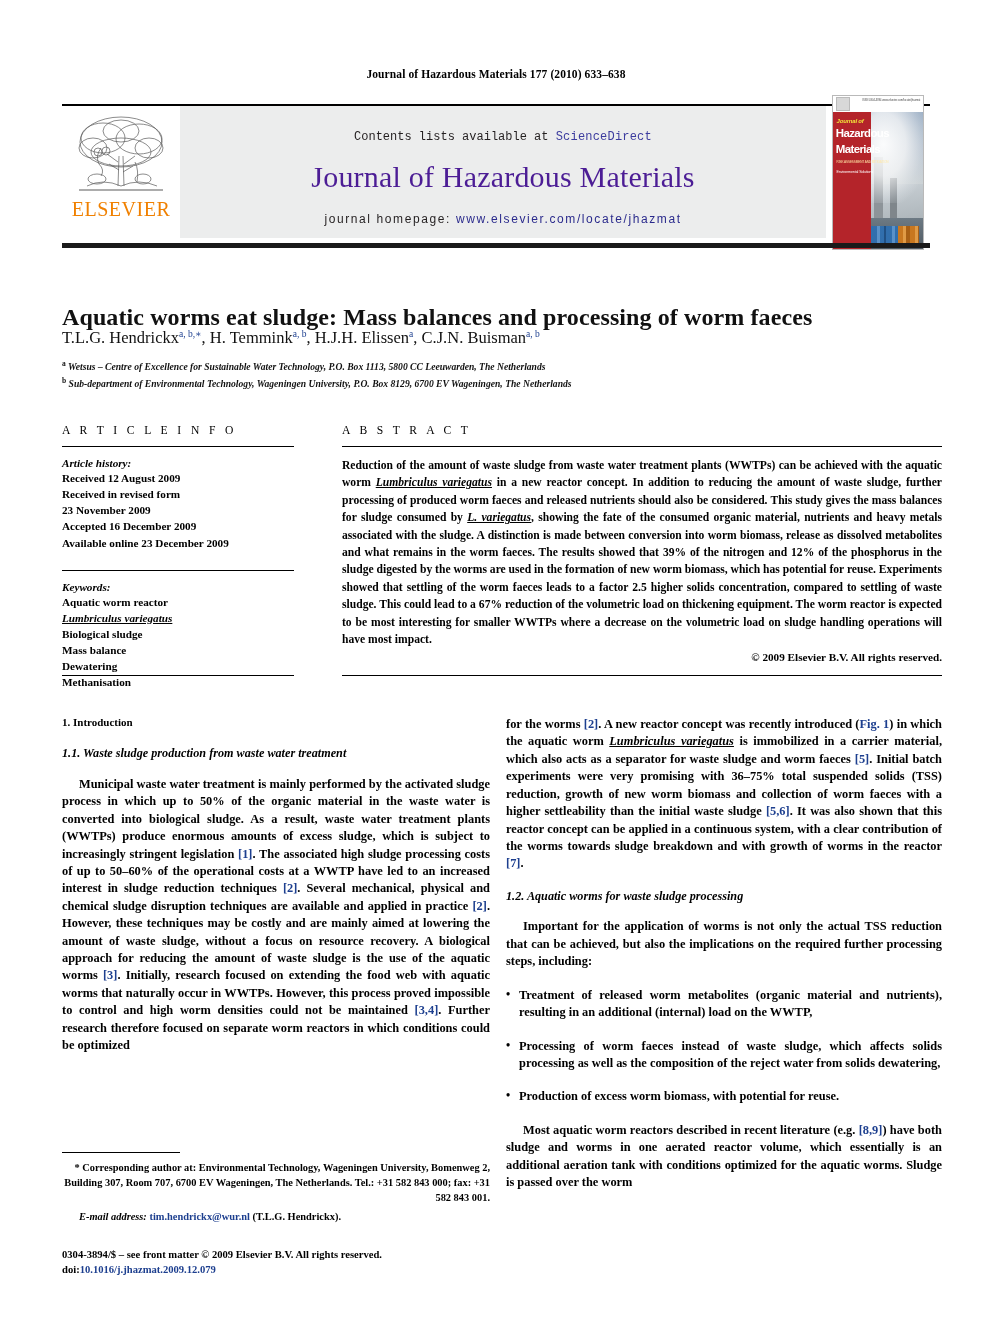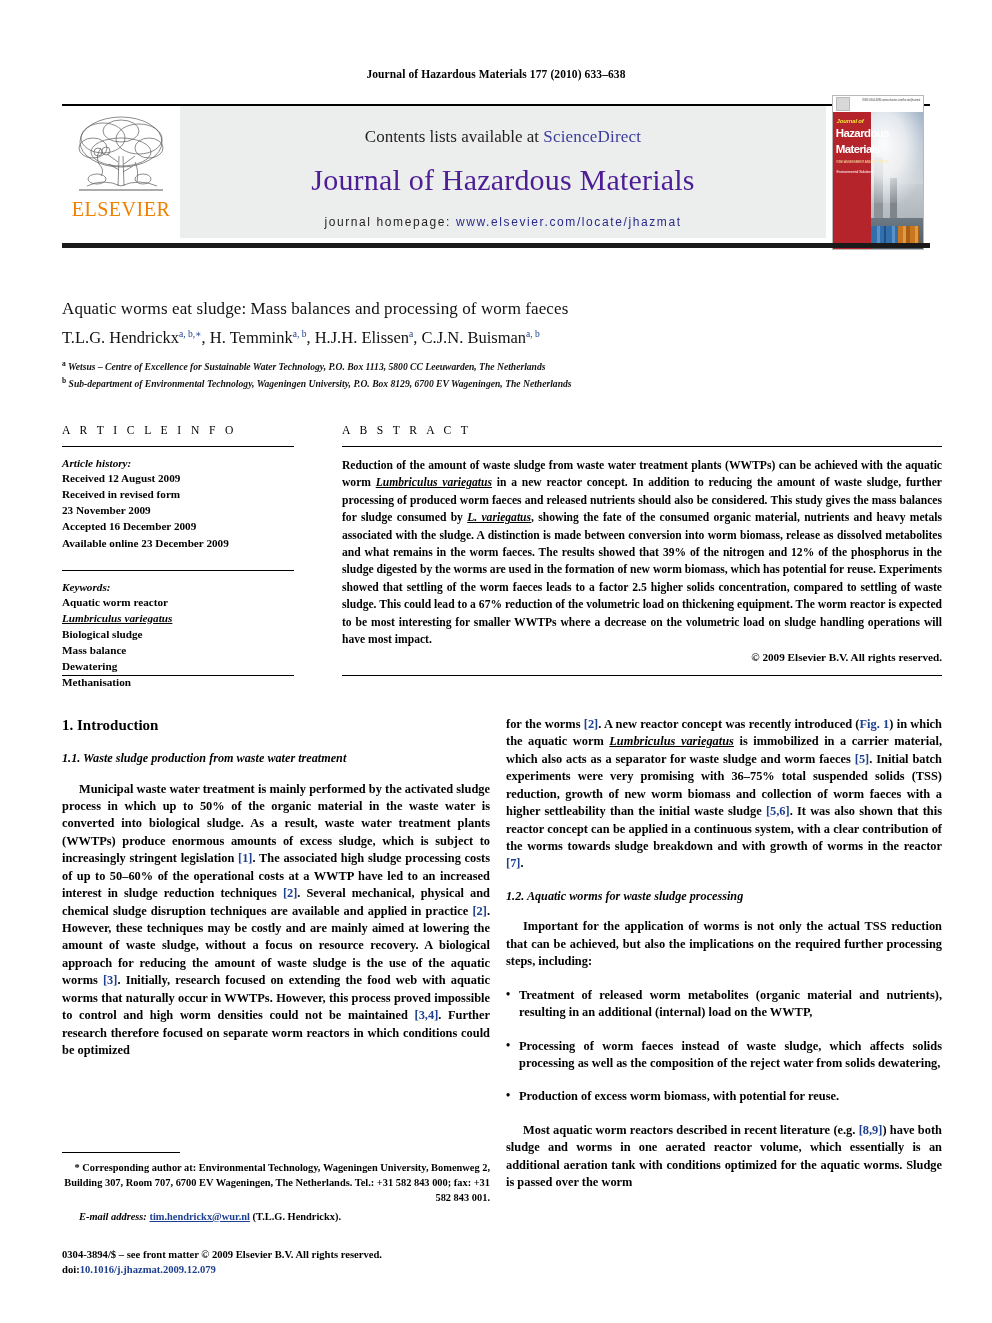--- a/index.html
+++ b/index.html
@@ -68,22 +68,22 @@
     flex: 1 1 auto;
     background: #eceded;
     display: flex;
     flex-direction: column;
     align-items: center;
     justify-content: center;
     padding: 4px 0 6px;
     box-sizing: border-box;
   }
   .contents-line {
-    font-family: Liberation Serif, serif;
-    font-size: 17px;
+    font-family: Liberation Mono, monospace;
+    font-size: 12px;
     color: #231f20;
     margin-bottom: 16px;
     margin-top: 16px;
   }
   .contents-line .sd {
     color: #3b3b9e;
     letter-spacing: 0.2px;
   }
   .journal-title-big {
     font-family: "Liberation Serif", serif;
@@ -199,22 +199,22 @@
     left: 62px; top: 227px;
     width: 868px; height: 5px;
     background: #1a1a1a;
   }
 
   
   .article-title {
     position: absolute;
     left: 62px; top: 272px;
     width: 880px;
-    font-size: 17px;
-    font-weight: normal;
+    font-size: 24px;
+    font-weight: bold;
     color: #111;
     letter-spacing: 0.1px;
     line-height: 1.15;
   }
   .authors {
     position: absolute;
     left: 62px; top: 312px;
     width: 880px;
     font-size: 16.5px;
     color: #111;
@@ -304,21 +304,21 @@
     position: absolute;
     left: 62px; top: 700px;
     width: 428px;
   }
   .col-right {
     position: absolute;
     left: 506px; top: 700px;
     width: 436px;
   }
   h2.sec-num {
-    font-size: 15px;
+    font-size: 11px;
     font-weight: bold;
     margin: 0 0 17px 0;
     line-height: 1.2;
   }
   h3.subsec {
     font-size: 12.2px;
     font-weight: bold;
     font-style: italic;
     margin: 0 0 15px 0;
     line-height: 1.2;
@@ -377,21 +377,21 @@
     text-align: right;
   }
   .fn-email {
     font-size: 10.4px;
     font-weight: bold;
     line-height: 1.44;
     margin: 4px 0 0 0;
     text-indent: 17px;
   }
   .fn-email .lbl { font-style: italic; }
-  .fn-email .addr { color: #1d3f8f; text-decoration: underline; }
+  .fn-email .addr { color: #1d3f8f; }
   .imprint {
     position: absolute;
     left: 62px; top: 1231px;
     width: 428px;
     font-size: 10.6px;
     font-weight: bold;
     line-height: 1.42;
   }
   .imprint .doi { color: #1d3f8f; }
 </style>

